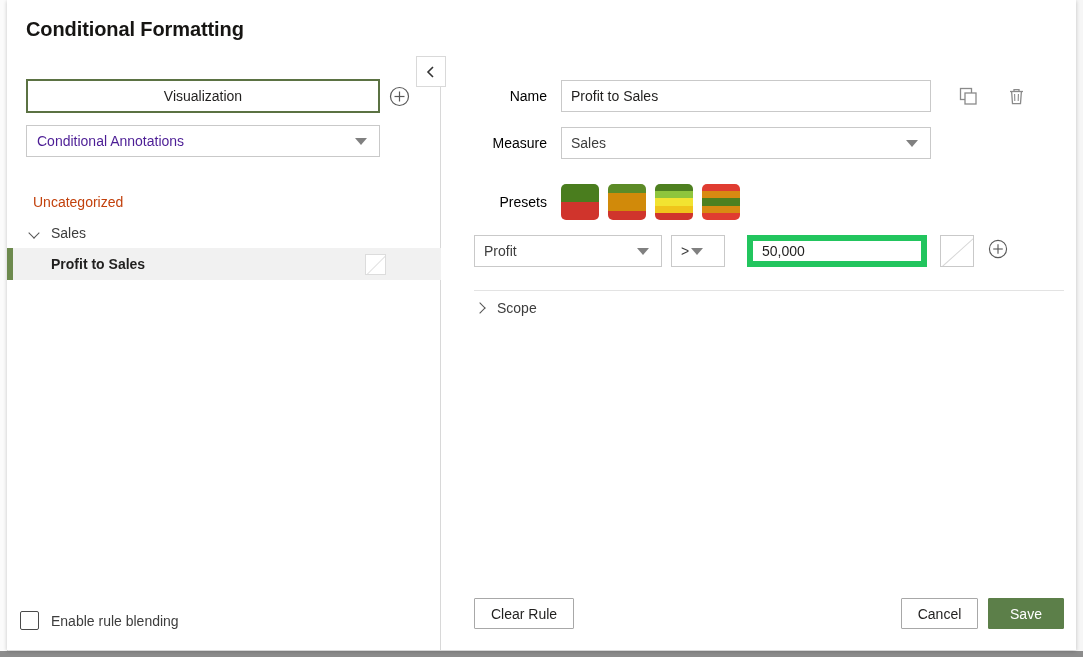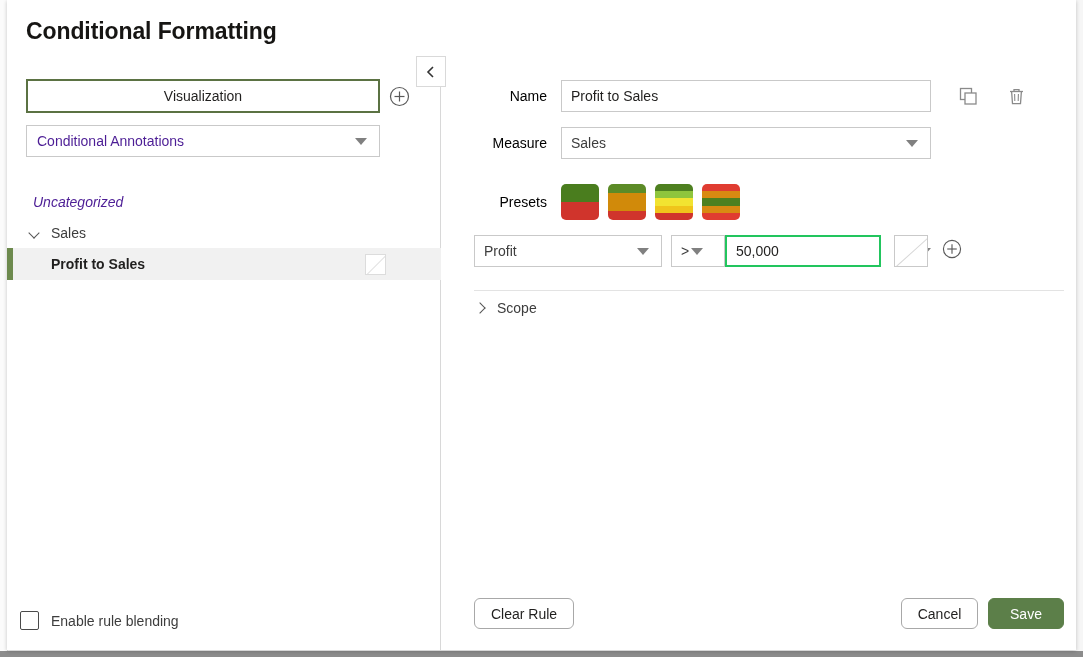--- a/index.html
+++ b/index.html
@@ -51,21 +51,21 @@
     height: 650px;
     background: #ffffff;
     box-shadow: 0 1px 4px rgba(0,0,0,0.22);
     box-sizing: border-box;
   }
 
   .dialog-title {
     position: absolute;
     left: 19px;
     top: 18px;
-    font-size: 23px;
+    font-size: 20px;
     font-weight: bold;
     color: #161513;
     letter-spacing: -0.1px;
   }
 
   
   .left-pane {
     position: absolute;
     left: 0;
     top: 56px;
@@ -153,23 +153,22 @@
     border-left: 6px solid transparent;
     border-right: 6px solid transparent;
     border-top: 7px solid #808080;
     margin-right: 12px;
   }
 
   
   .tree { position: absolute; left: 0; top: 130px; width: 434px; }
   .tree-group-title {
     font-size: 14px;
-    color: #4c1d95;
+    color: #c2410c;
     padding: 8px 0 8px 26px;
-    font-style: italic;
   }
   .tree-node {
     display: flex;
     align-items: center;
     font-size: 14px;
     color: #3d3d3d;
     height: 30px;
     padding-left: 22px;
     cursor: pointer;
   }
@@ -335,26 +334,26 @@
     border: 1px solid #c9c9c9;
     background: #fff;
     box-sizing: border-box;
     display: flex; align-items: center;
     margin-left: 9px;
     cursor: pointer;
   }
   .rule-op .val { padding-left: 9px; font-size: 14px; color: #3d3d3d; }
   .rule-op .caret { margin-right: 7px; margin-left: 2px; }
   .rule-value {
-    width: 156px; height: 32px;
-    border: 2px solid #22c55e;
+    width: 180px; height: 32px;
+    border: 6px solid #22c55e;
     background: #fff;
     box-sizing: border-box;
     display: flex; align-items: center;
-    margin-left: 0;
+    margin-left: 22px;
   }
   .rule-value .val {
     flex: 1; padding-left: 9px; font-size: 14px; color: #201f1e;
     border: none; outline: none; height: 100%;
     font-family: "Liberation Sans", sans-serif;
     background: transparent;
   }
   .rule-value .divider {
     width: 1px; height: 22px; background: #dadada;
   }
@@ -409,21 +408,21 @@
     border-right: 1.6px solid #555;
     transform: rotate(45deg);
   }
   .scope-label { font-size: 14px; color: #3d3d3d; }
 
   
   .btn {
     height: 31px;
     border: 1px solid #a8a8a8;
     background: #ffffff;
-    border-radius: 6px;
+    border-radius: 1px;
     font-size: 14px;
     color: #201f1e;
     padding: 0 16px;
     cursor: pointer;
     font-family: "Liberation Sans", sans-serif;
     display: flex;
     align-items: center;
     justify-content: center;
     box-sizing: border-box;
   }

